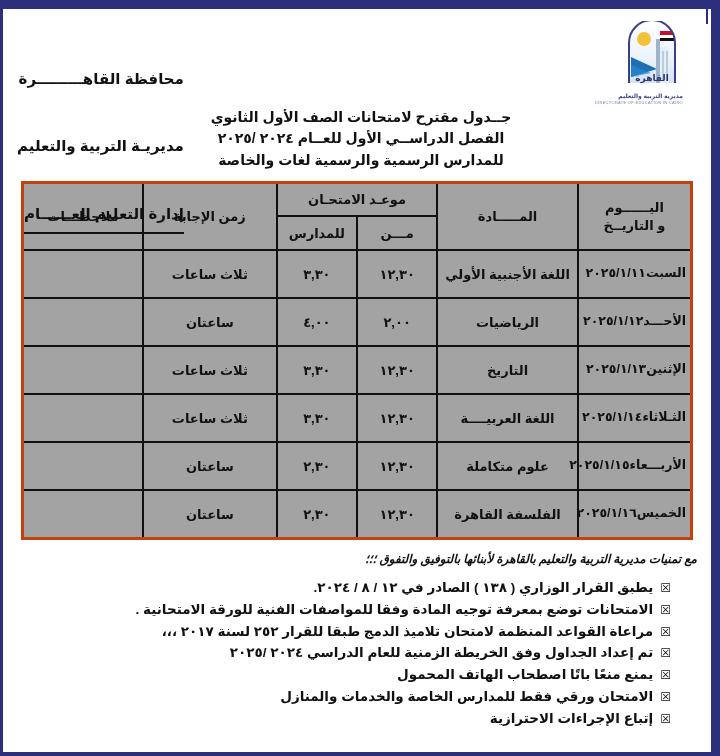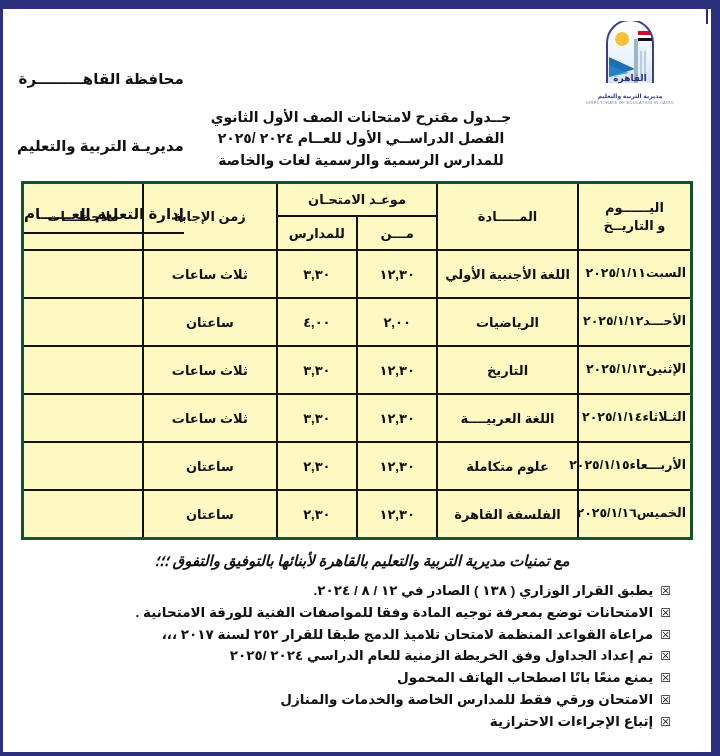--- a/index.html
+++ b/index.html
@@ -90,21 +90,21 @@
     border-bottom: 2px solid #111;
     display: inline-block;
     padding-bottom: 7px;
   }
 
   
   .logo-wrap {
     width: 120px;
     display: flex;
     flex-direction: column;
-    align-items: center;
+    align-items: flex-start;
     padding-top: 2px;
     padding-right: 14px;
   }
   .logo-mark { display: block; }
   .logo-caption-ar {
     font-size: 6px;
     color: #3b3f86;
     font-weight: bold;
     margin-top: 1px;
     letter-spacing: 0.2px;
@@ -132,22 +132,22 @@
     white-space: nowrap;
   }
 
   
   .table-wrap { padding: 0 4px; }
 
   table.schedule {
     width: 100%;
     border-collapse: collapse;
     table-layout: fixed;
-    border: 3px solid #14532d;
-    background: #fef9c3;
+    border: 3px solid #c2410c;
+    background: #a3a3a3;
     margin-left: 31px;
   }
   table.schedule th,
   table.schedule td {
     border: 2px solid #111;
     text-align: center;
     vertical-align: middle;
     color: #111;
     font-weight: bold;
   }
@@ -179,25 +179,24 @@
     flex-direction: row;
     line-height: 1.42;
     font-size: 12.5px;
   }
   .cell-date { letter-spacing: 0.3px; }
 
   .spread { letter-spacing: 0.5px; }
 
   
   .wishes {
-    text-align: center;
     font-family: "Liberation Serif", "DejaVu Serif", serif;
     font-style: italic;
     font-weight: bold;
-    font-size: 15px;
+    font-size: 12px;
     color: #111;
     margin-top: 12px;
     margin-bottom: 10px;
     padding-left: 10px;
   }
 
   
   .notes {
     list-style: none;
     padding: 0 26px 0 0;

